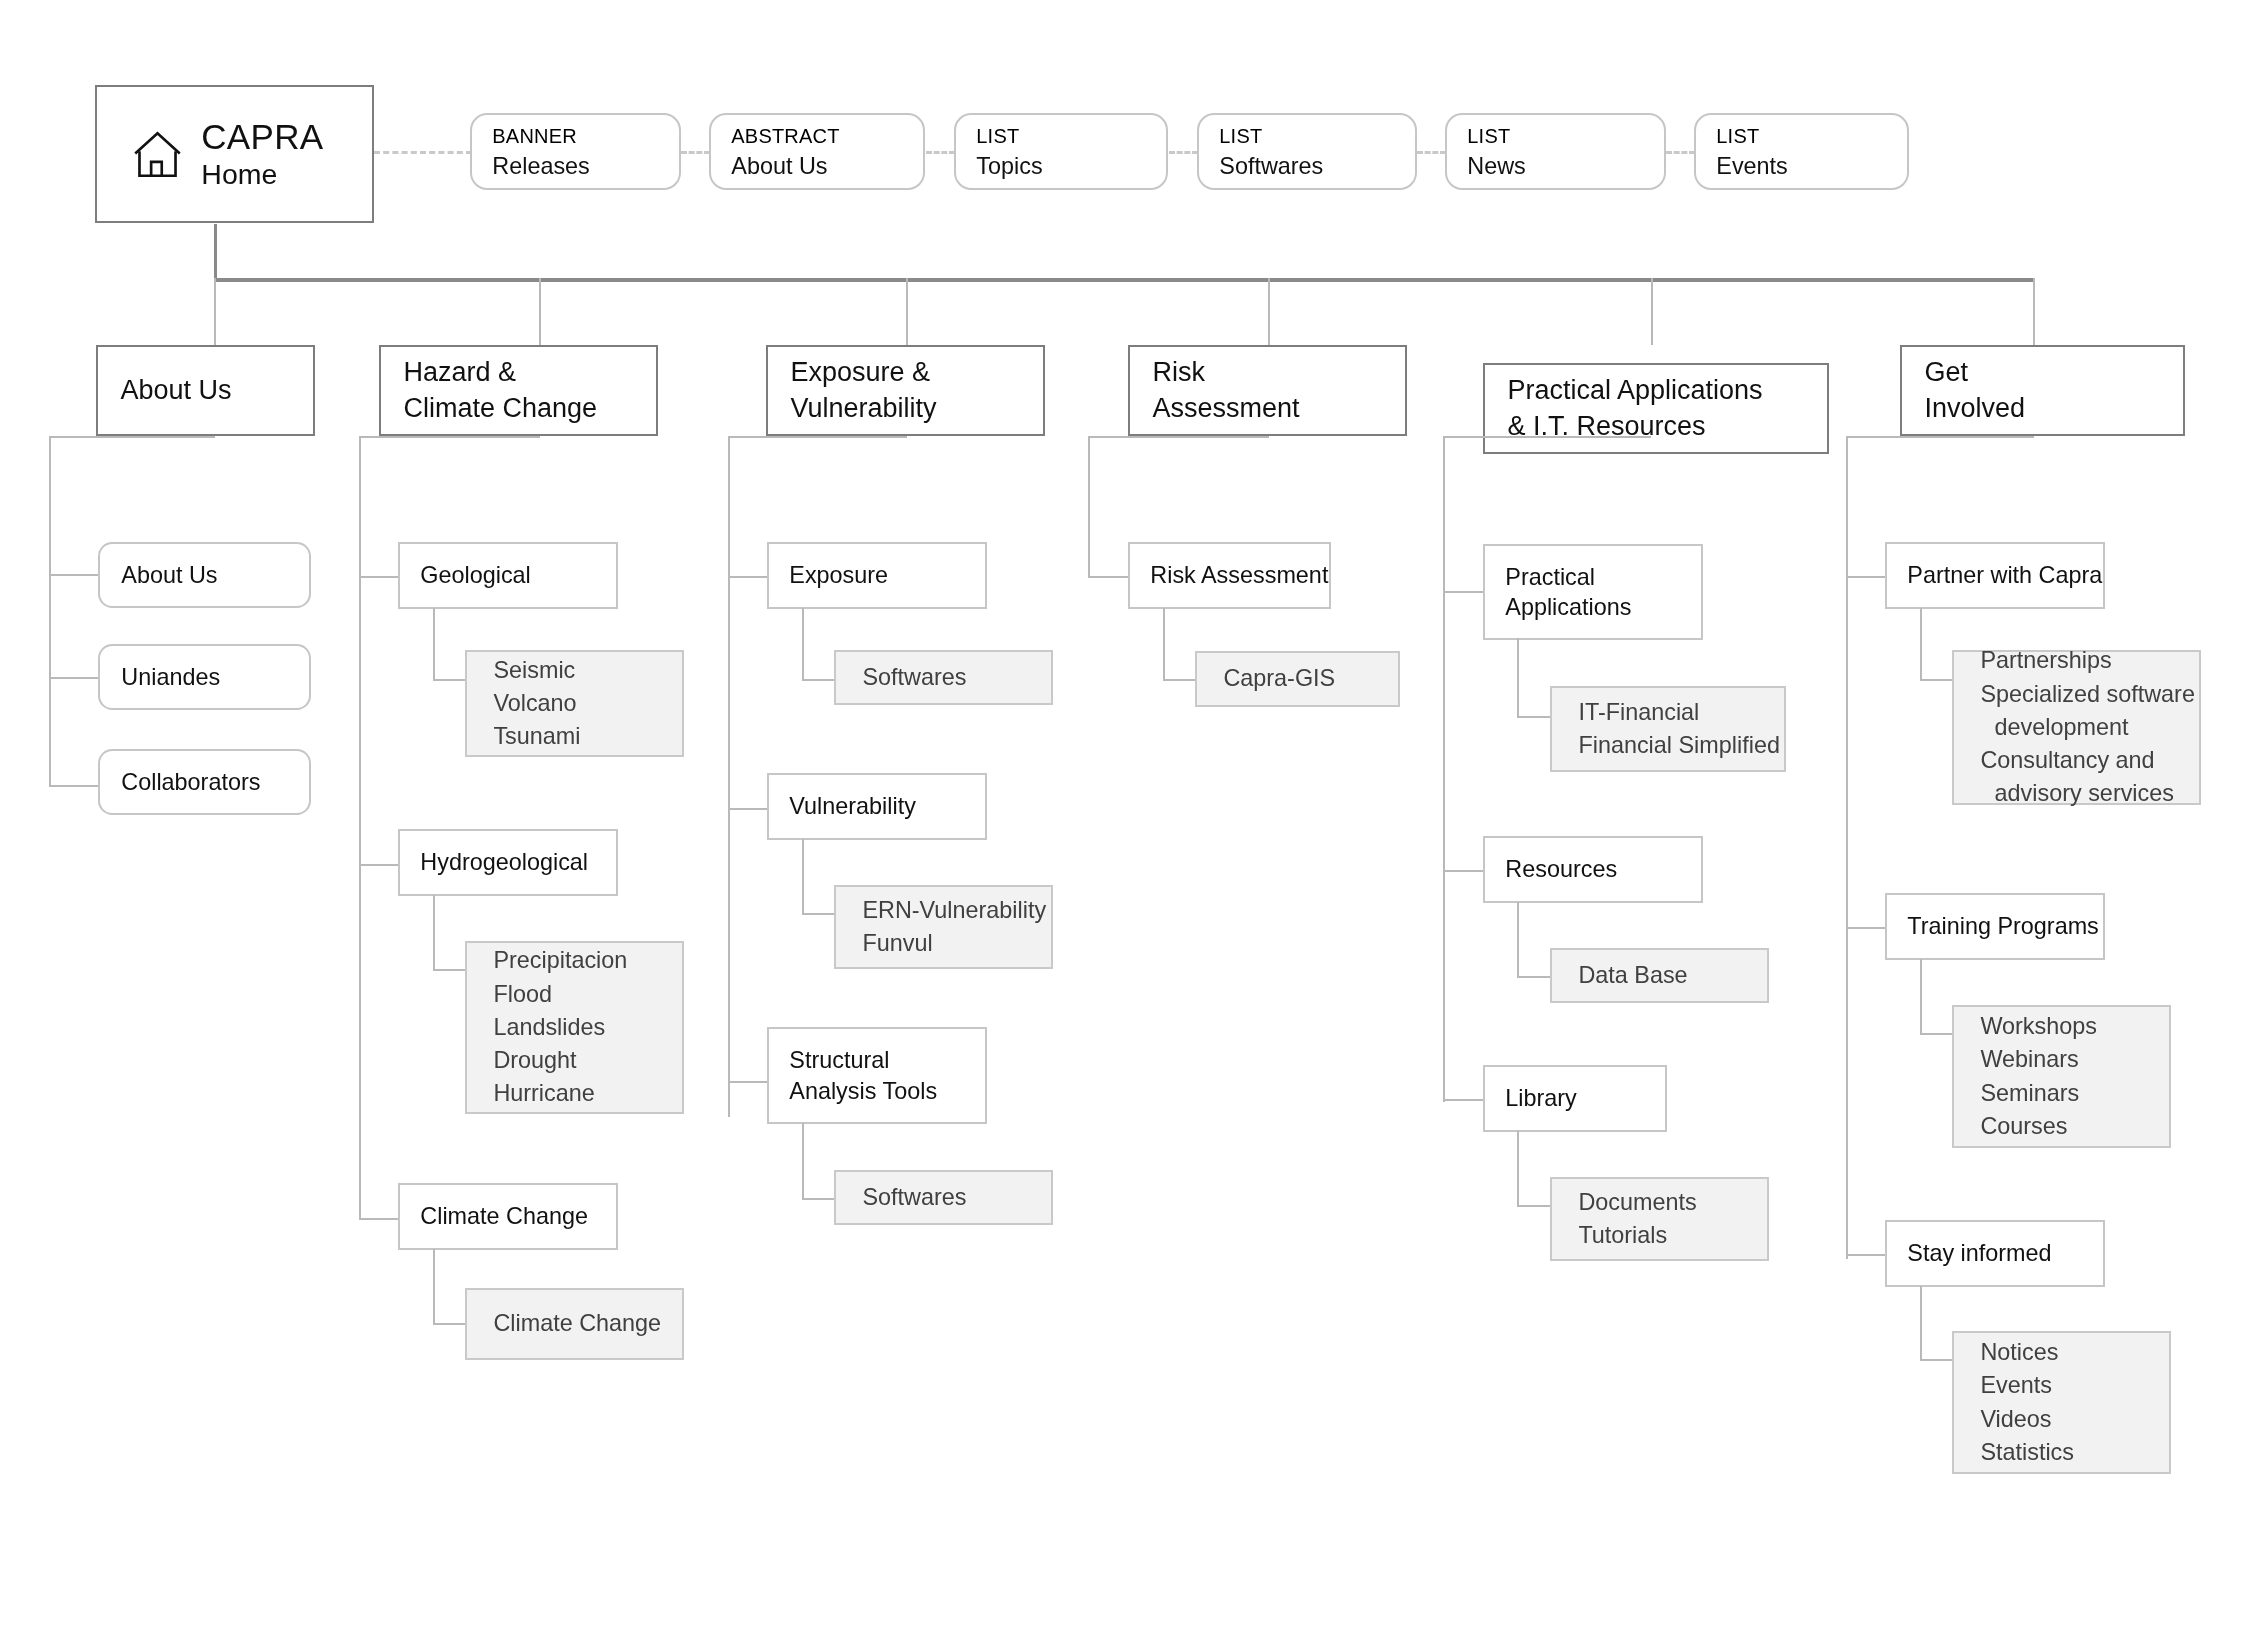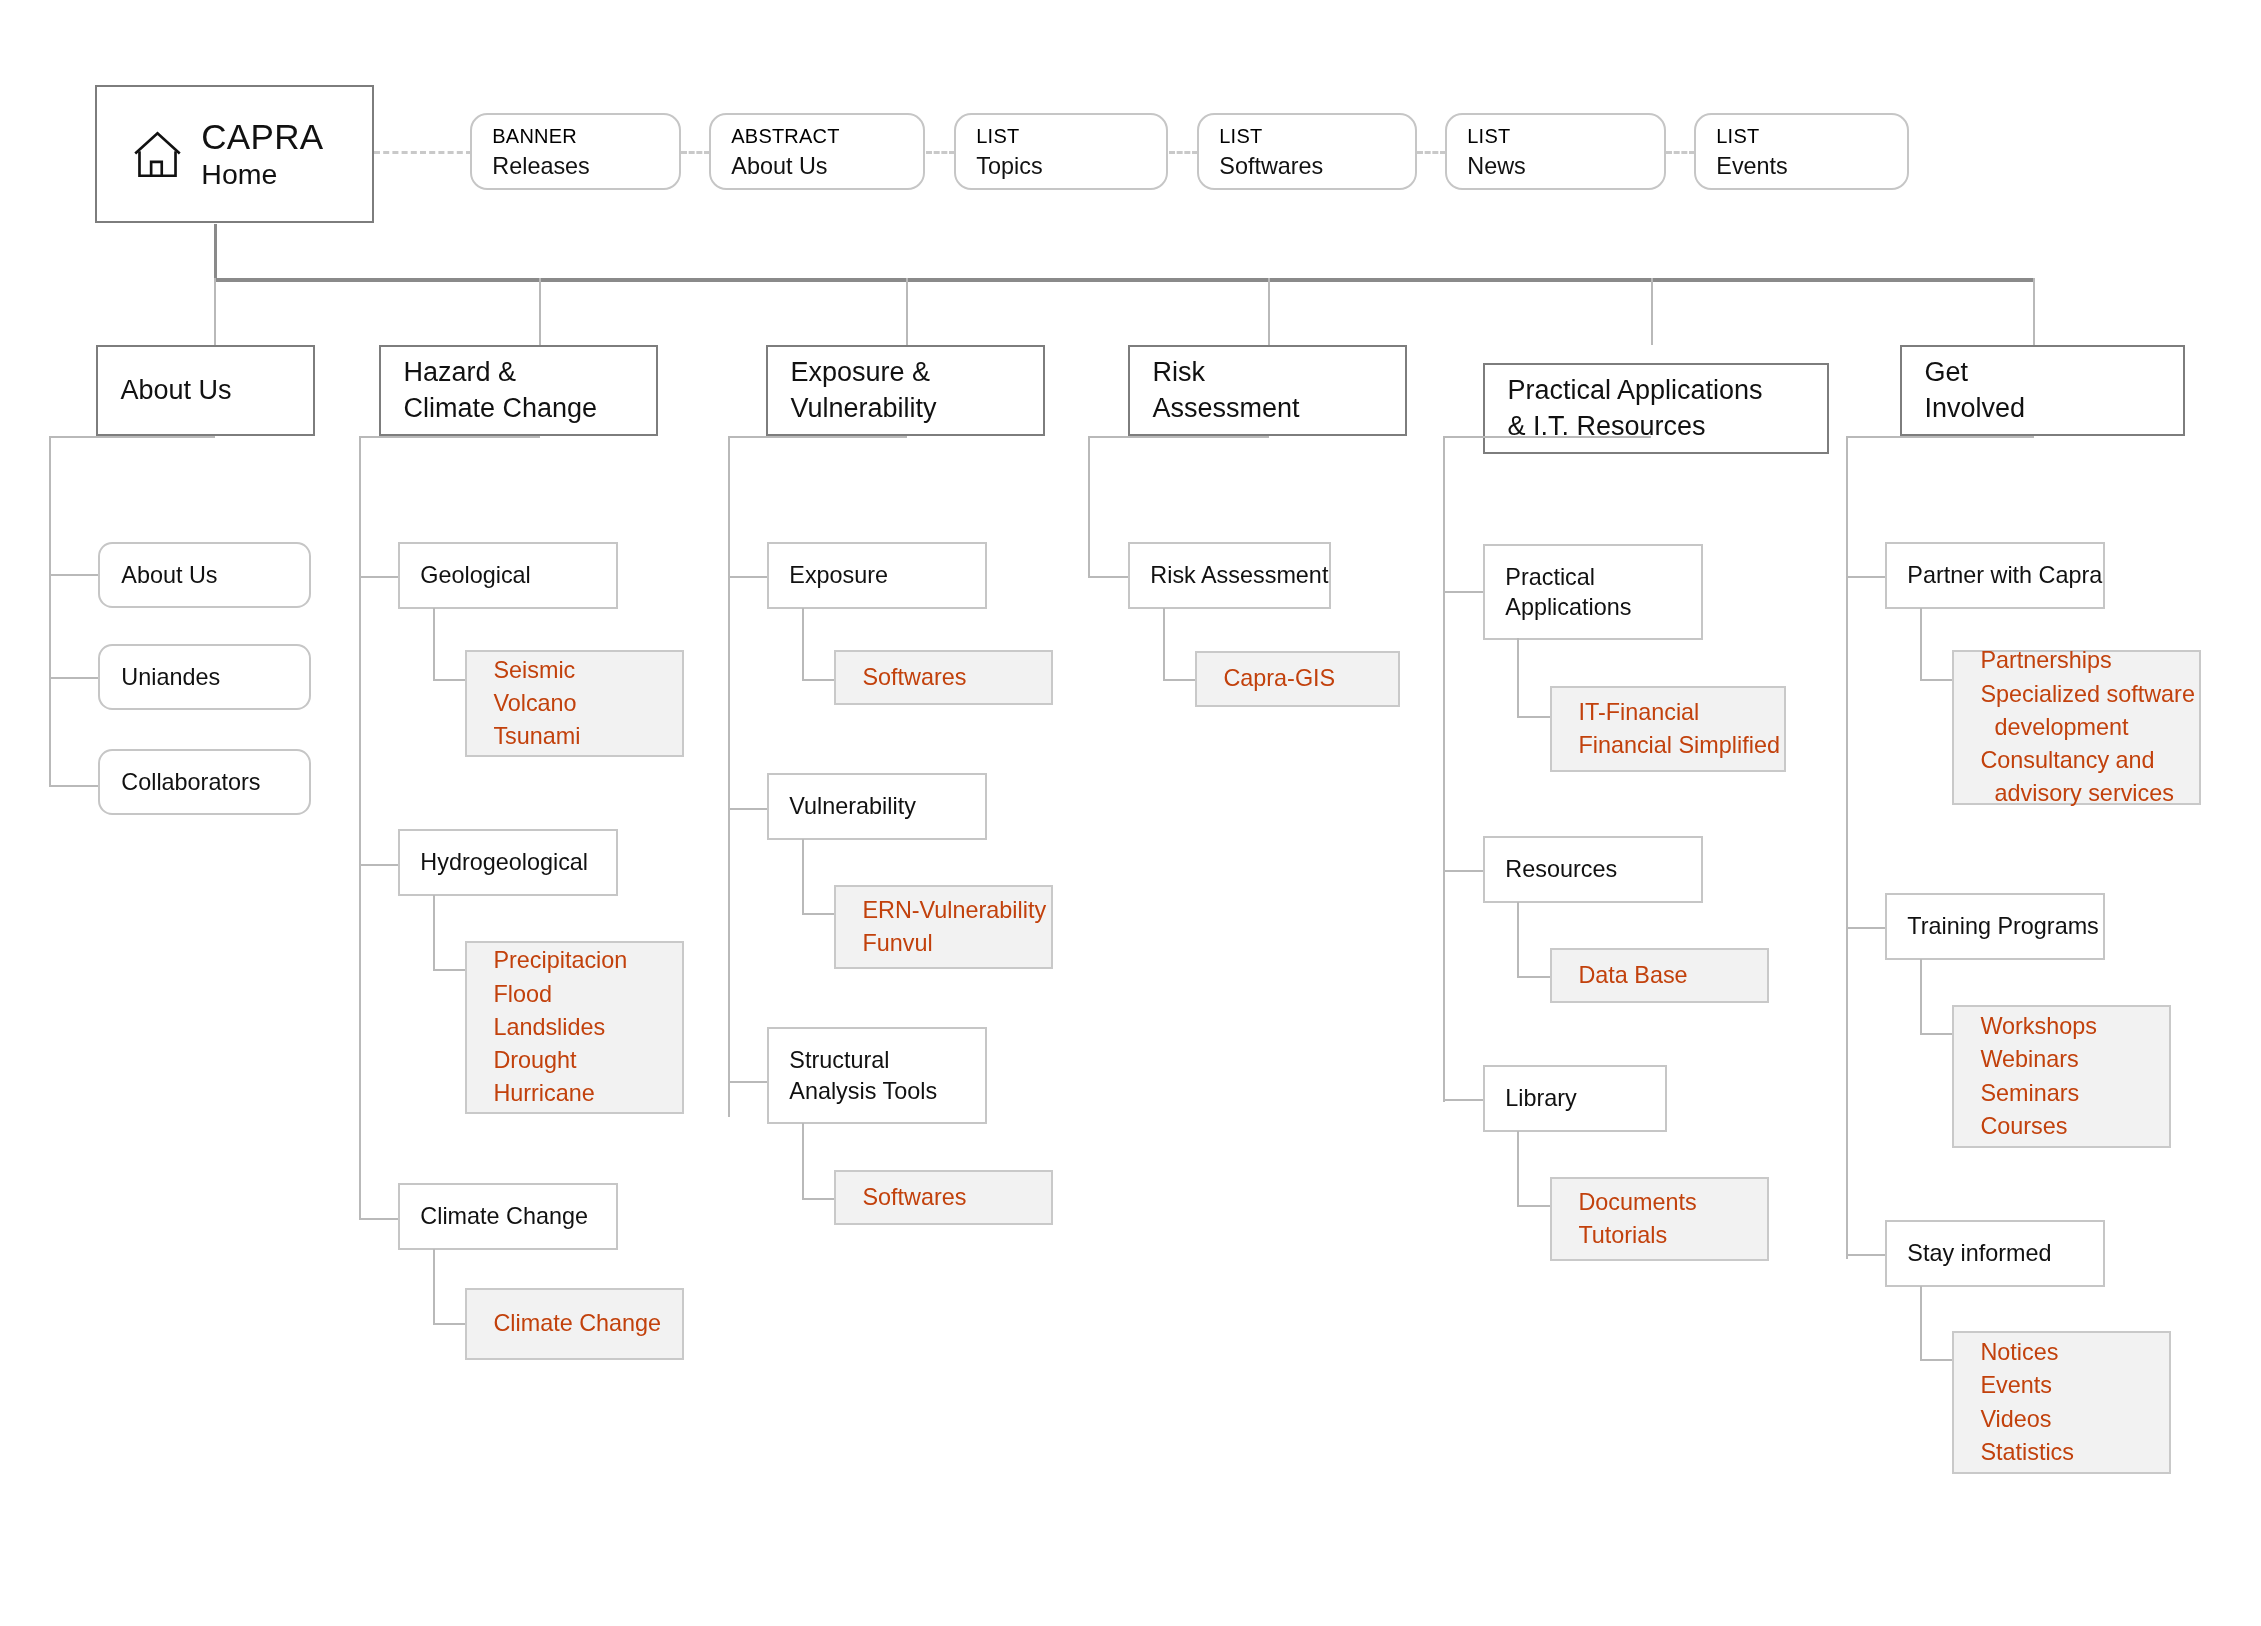--- a/index.html
+++ b/index.html
@@ -80,21 +80,21 @@
 
   
   .leaf-box{
     border:2.5px solid #c9c9c9;
     background:#f2f2f2;
     display:flex;
     align-items:center;
     padding-left:26.4px;
     box-sizing:border-box;
   }
-  .leaf-list{font-size:23.4px;line-height:1.42;color:#c2410c;}
+  .leaf-list{font-size:23.4px;line-height:1.42;color:#404040;}
   .leaf-list .wrap{padding-left:14.2px;}
 
   
   .line{position:absolute;background:#b9b9b9;}
   .line.dark{background:#8a8a8a;}
   .hline{height:2px;}
   .vline{width:2px;}
   .hline.thick{height:3.6px;}
   .vline.thick{width:2.5px;}
 

